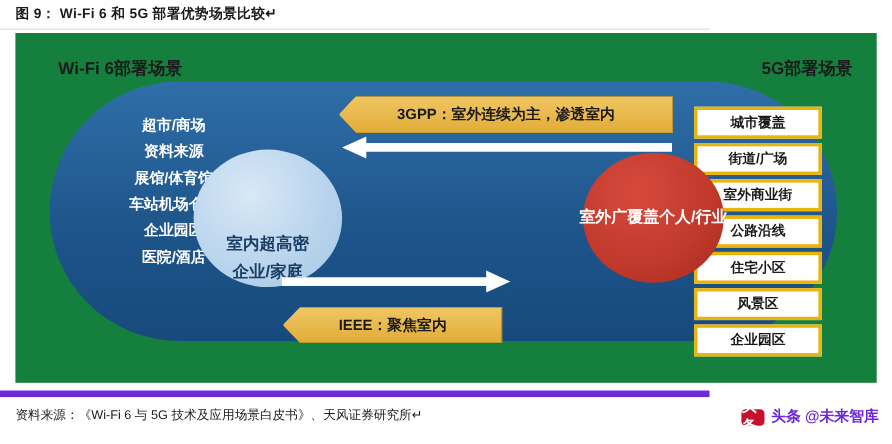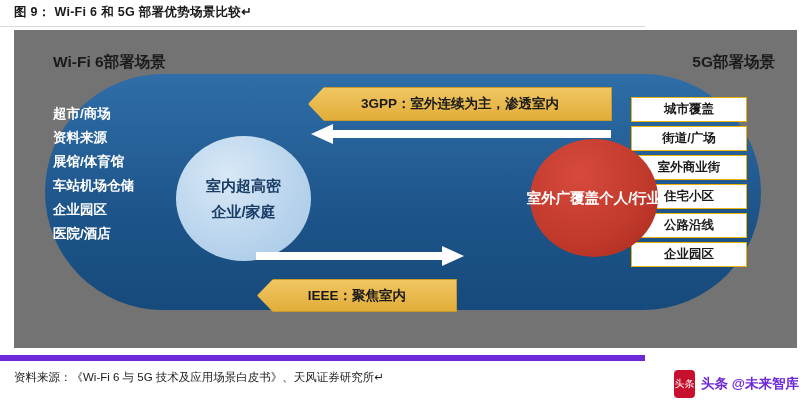--- a/index.html
+++ b/index.html
@@ -36,21 +36,21 @@
     letter-spacing: 0.3px;
     white-space: nowrap;
   }
   
   #figure {
     position: absolute;
     left: 14px;
     top: 30px;
     width: 783px;
     height: 318px;
-    background: #737373;
+    background: #15803d;
   }
   
   #stadium {
     position: absolute;
     left: 31px;
     top: 44px;
     width: 716px;
     height: 236px;
     border-radius: 118px;
     background: #1f5c99;
@@ -63,43 +63,44 @@
     font-weight: bold;
     color: #1a1a1a;
     white-space: nowrap;
   }
   #wifi-header { left: 39px; top: 22px; }
   #g5-header   { right: 22px; top: 22px; }
 
   
   #wifi-list {
     position: absolute;
-    left: 39px;
+    left: 60px;
     top: 72px;
     width: 168px;
+    text-align: center;
   }
   #wifi-list .item {
     font-size: 13.5px;
     font-weight: bold;
     color: #ffffff;
     line-height: 24px;
     white-space: nowrap;
   }
   
   #g5-list {
     position: absolute;
     right: 50px;
     top: 67px;
     width: 116px;
   }
   #g5-list .item {
     height: 23px;
     margin-bottom: 4px;
     background: #ffffff;
-    border: 1px solid #eab308;
+    border: 3px solid #eab308;
     font-size: 12.5px;
     font-weight: bold;
     color: #1a1a1a;
     display: flex;
     align-items: center;
     justify-content: center;
     white-space: nowrap;
   }
   
   #ellipse-indoor {
@@ -107,21 +108,21 @@
     left: 162px;
     top: 106px;
     width: 135px;
     height: 125px;
     border-radius: 50%;
     background: #bcd7ef;
     background: radial-gradient(circle at 38% 32%, #d9e8f6 0%, #b7d3ec 60%, #a8c8e6 100%);
     display: flex;
     flex-direction: column;
     align-items: center;
-    justify-content: center;
+    justify-content: flex-end;
   }
   #ellipse-indoor .l1, #ellipse-indoor .l2 {
     font-size: 15px;
     font-weight: bold;
     color: #1a3d66;
     line-height: 26px;
     white-space: nowrap;
   }
   #ellipse-outdoor {
     position: absolute;
@@ -201,26 +202,26 @@
   #watermark {
     position: absolute;
     right: 12px;
     top: 370px;
     display: flex;
     align-items: center;
     gap: 6px;
   }
   #wm-logo {
     width: 21px;
-    height: 28px;
+    height: 15px;
     border-radius: 4px;
     background: #c8102e;
     color: #ffffff;
-    font-size: 10px;
-    font-weight: normal;
+    font-size: 14px;
+    font-weight: bold;
     display: flex;
     align-items: center;
     justify-content: center;
   }
   #wm-text {
     font-size: 13.5px;
     color: #6d28d9;
     font-weight: bold;
     white-space: nowrap;
   }
@@ -247,22 +248,23 @@
       <div class="item">展馆/体育馆</div>
       <div class="item">车站机场仓储</div>
       <div class="item">企业园区</div>
       <div class="item">医院/酒店</div>
     </div>
 
     <div id="g5-list">
       <div class="item">城市覆盖</div>
       <div class="item">街道/广场</div>
       <div class="item">室外商业街</div>
+      <div class="item">公路沿线</div>
       <div class="item">住宅小区</div>
-      <div class="item">公路沿线</div>
+      <div class="item">风景区</div>
       <div class="item">企业园区</div>
     </div>
 
     <div id="ellipse-indoor">
       <div class="l1">室内超高密</div>
       <div class="l2">企业/家庭</div>
     </div>
 
     <div id="ellipse-outdoor">
       <div class="l1">室外广覆盖</div>

